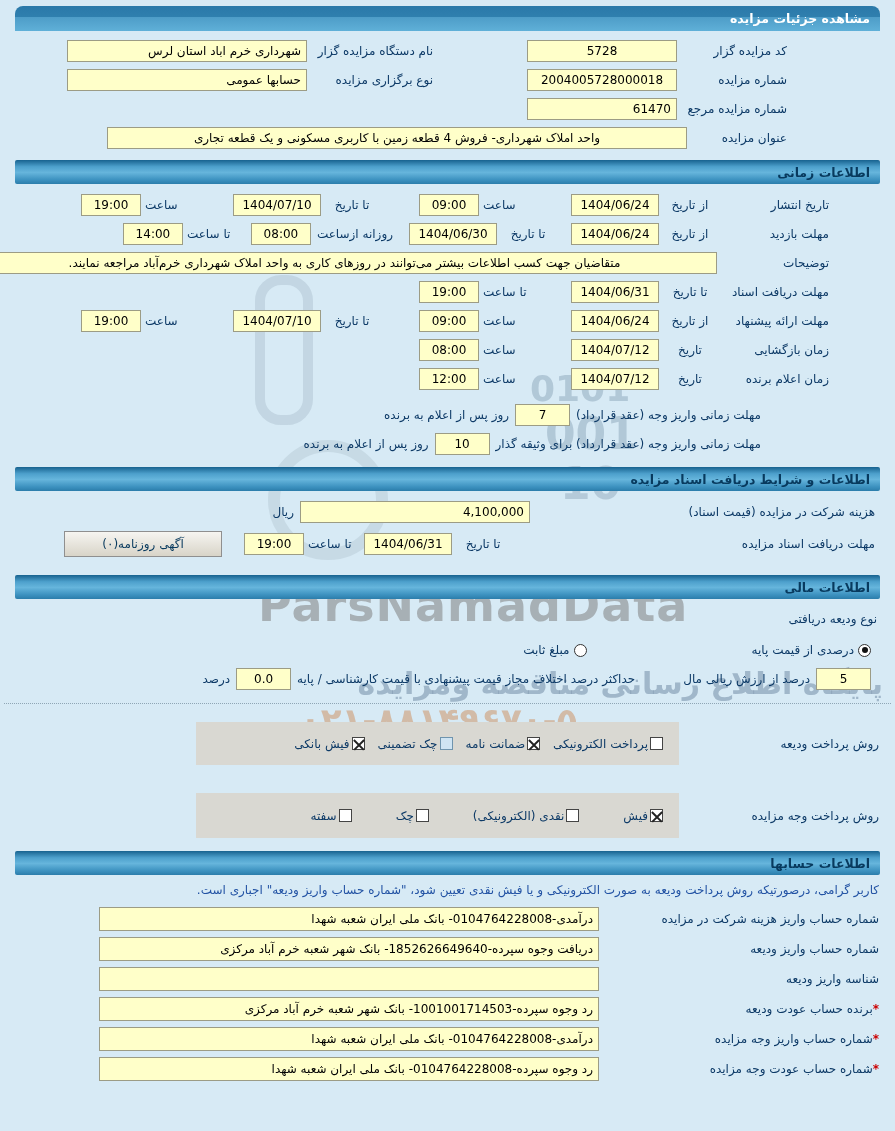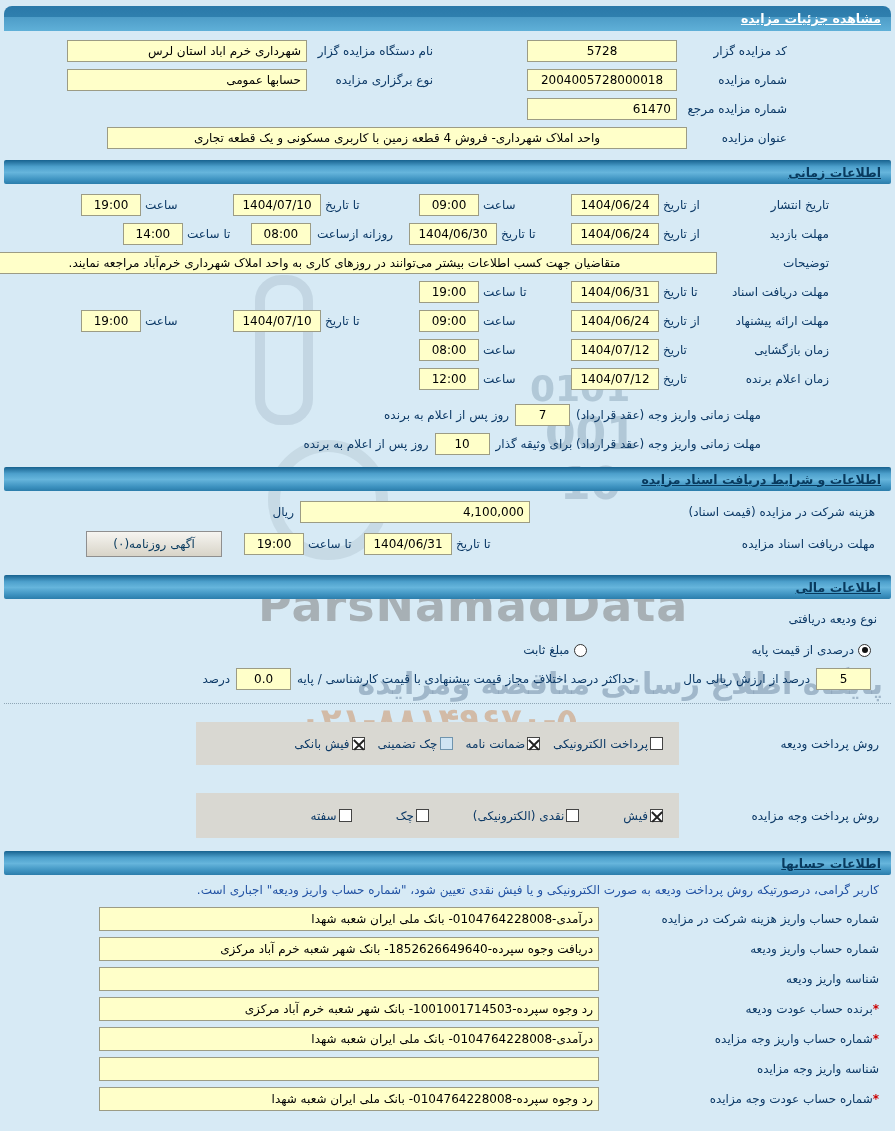--- a/index.html
+++ b/index.html
@@ -5,47 +5,47 @@
   * { box-sizing: border-box; }
   html,body { margin:0; padding:0; }
   body {
     width:895px; height:1131px; position:relative; overflow:hidden;
     background:#d7eaf5; direction:rtl;
     font-family:"DejaVu Sans", sans-serif; font-size:12px; color:#0d3a67;
   }
   .content { position:relative; z-index:2; }
   
   .bar {
-    margin:0 4px; height:24px; display:flex; align-items:center;
+    margin:0 15px; height:24px; display:flex; align-items:center;
     padding:0 10px; font-weight:bold; font-size:12.5px;
     background:linear-gradient(180deg,#17628f 0%,#4da0cc 28%,#66b5dc 52%,#3d92c0 82%,#2b7dab 100%);
-    color:#083a5e; border-radius:2px;text-decoration:underline;
+    color:#083a5e; border-radius:2px;
   }
   .bar.main {
     margin-top:6px; height:25px; color:#ffffff; border-radius:8px 8px 0 0;
     background:linear-gradient(180deg,#2a79a9 0%,#2f7fae 42%,#4e9dc8 46%,#5fb0d8 100%);
   }
   
   .row { display:flex; align-items:center; height:24px; margin:0 8px; }
   .sp  { flex:none; display:inline-block; }
   .lbl { color:#0d3a67; white-space:nowrap; flex:none; }
   .lblcol  { width:92px;  flex:none; white-space:nowrap; }
   .lblcol2 { width:120px; flex:none; white-space:nowrap; }
   .tlbl    { width:112px; flex:none; white-space:nowrap; }
-  .sl  { width:54px; flex:none; text-align:left; white-space:nowrap; }
+  .sl  { width:54px; flex:none; text-align:center; white-space:nowrap; }
   .sl2 { width:48px; flex:none; text-align:left; white-space:nowrap; }
   .input {
     background:#ffffc9; border:1px solid #9c9c85; height:22px;
     display:flex; align-items:center; justify-content:center;
     padding:0 5px; color:#000; flex:none; white-space:nowrap; overflow:hidden;
   }
   .val-right { justify-content:flex-start; }
   .w-date { width:88px; } .w-time { width:60px; } .w-num { width:55px; }
   .btn {
-    width:136px; height:26px; flex:none; cursor:pointer;
+    width:158px; height:26px; flex:none; cursor:pointer;
     background:linear-gradient(#f6f5f1,#d8d4c8); border:1px solid #8f8f8f;
     display:flex; align-items:center; justify-content:center; color:#083a5e;
   }
   .hr-dot { margin:0 4px; border-top:1px dotted #8fa6b5; height:0; }
   
   .panel { background:#d9d8d2; display:flex; align-items:center; flex:none; }
   .cbi { display:flex; align-items:center; gap:2px; flex:none; }
   .cb { width:13px; height:13px; background:#fff; border:1px solid #444; position:relative; flex:none; cursor:pointer; }
   .cb.lb { background:#cfe4f3; border-color:#6f94ae; }
   .cb.on::before,.cb.on::after {
@@ -355,23 +355,18 @@
     <span class="alblcol"><span class="req">*</span><span>برنده حساب عودت ودیعه</span></span>
     <span class="sp" style="width:8px"></span>
     <div class="input val-right acct-input">رد وجوه سپرده-1001001714503- بانک شهر شعبه خرم آباد مرکزی</div>
   </div>
   <div class="row" style="margin-top:6px; padding-right:8px">
     <span class="alblcol"><span class="req">*</span><span>شماره حساب واریز وجه مزایده</span></span>
     <span class="sp" style="width:8px"></span>
     <div class="input val-right acct-input">درآمدی-0104764228008- بانک ملی ایران شعبه شهدا</div>
   </div>
   <div class="row" style="margin-top:6px; padding-right:8px">
-    <span class="alblcol"><span>شناسه واریز وجه مزایده</span></span>
-    <span class="sp" style="width:8px"></span>
-    <div class="input val-right acct-input"></div>
-  </div>
-  <div class="row" style="margin-top:6px; padding-right:8px">
     <span class="alblcol"><span class="req">*</span><span>شماره حساب عودت وجه مزایده</span></span>
     <span class="sp" style="width:8px"></span>
     <div class="input val-right acct-input">رد وجوه سپرده-0104764228008- بانک ملی ایران شعبه شهدا</div>
   </div>
 
 </div>
 
 </body></html>

